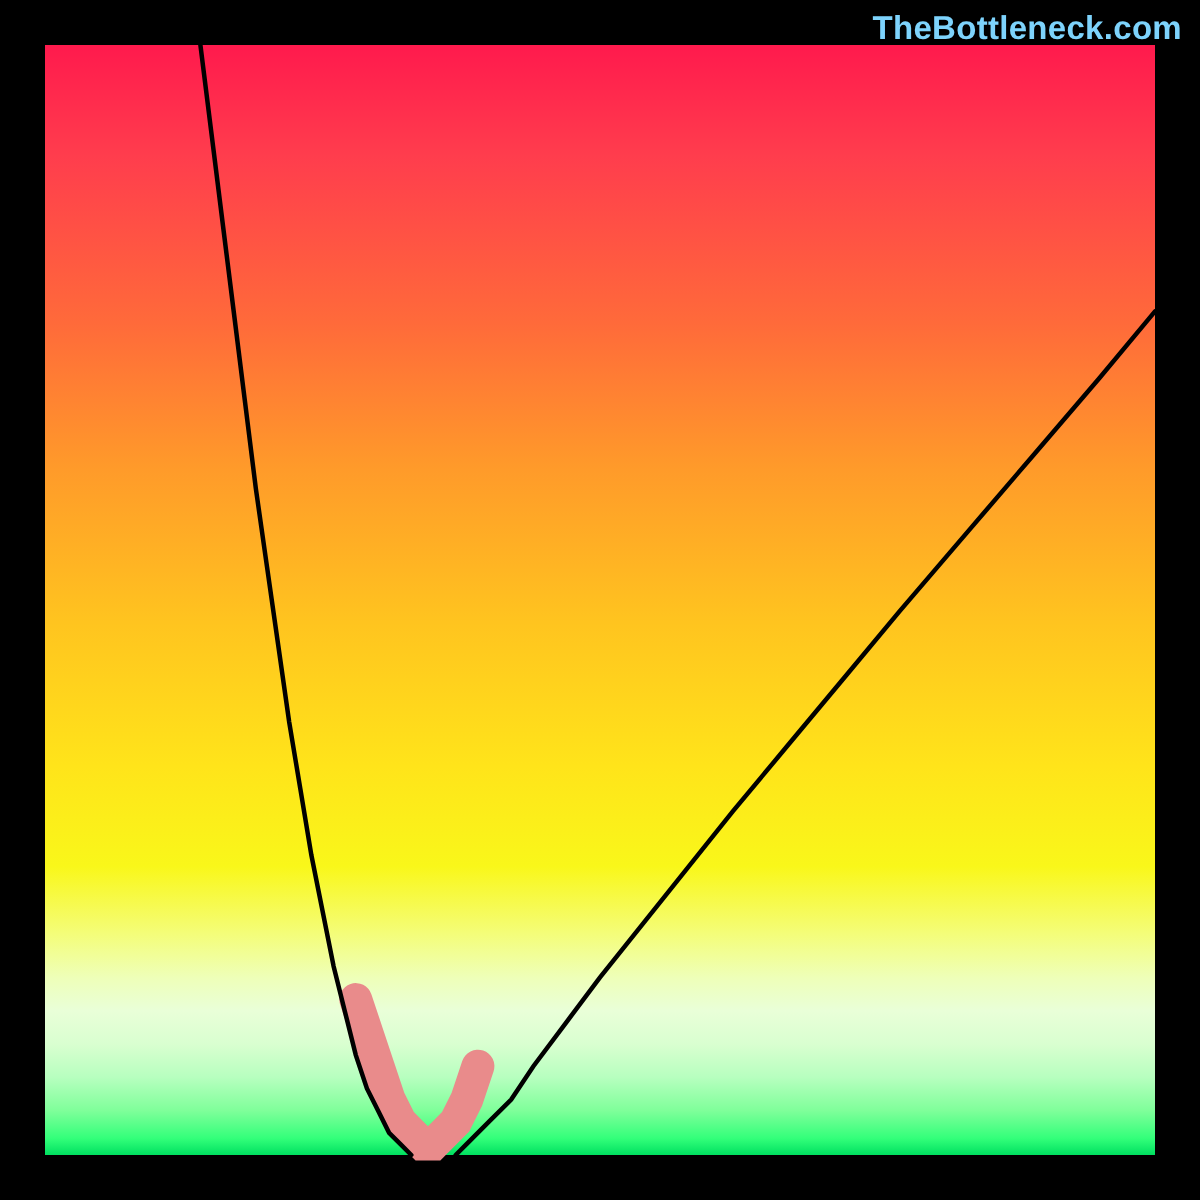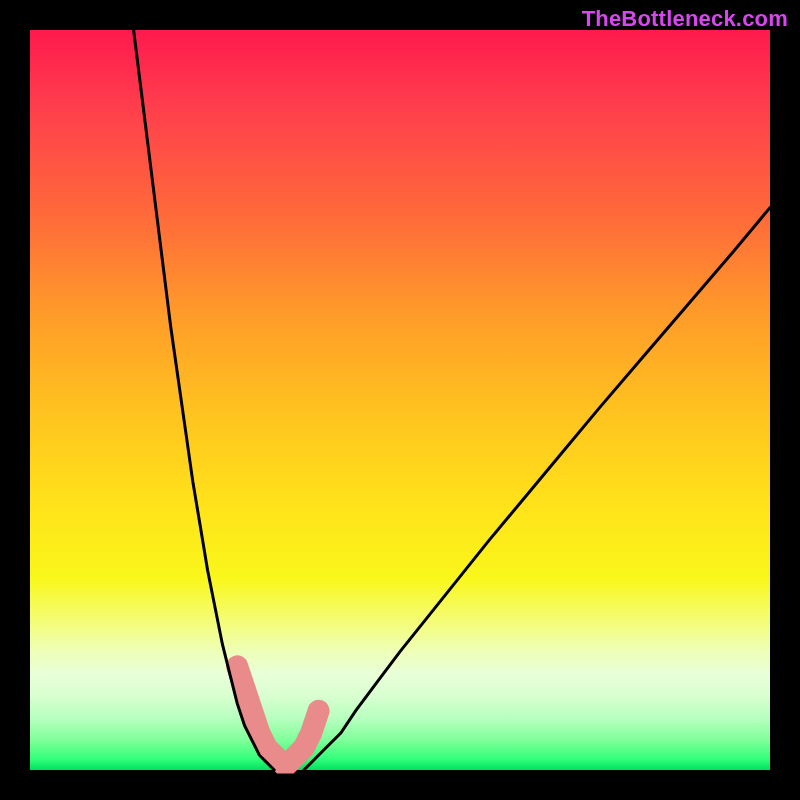--- a/index.html
+++ b/index.html
@@ -42,21 +42,21 @@
       #b7ffbf 93%,
       #7fff9a 96%,
       #33ff7a 98.5%,
       #00e060 100%
     );
   }
   .watermark {
     position: absolute;
     top: 6px;
     right: 12px;
-    color: #d946ef;
+    color: #7dd3fc;
     font-size: 22px;
     font-weight: 600;
     letter-spacing: 0.2px;
     user-select: none;
   }
   svg.curves {
     position: absolute;
     left: 0;
     top: 0;
     width: 740px;

